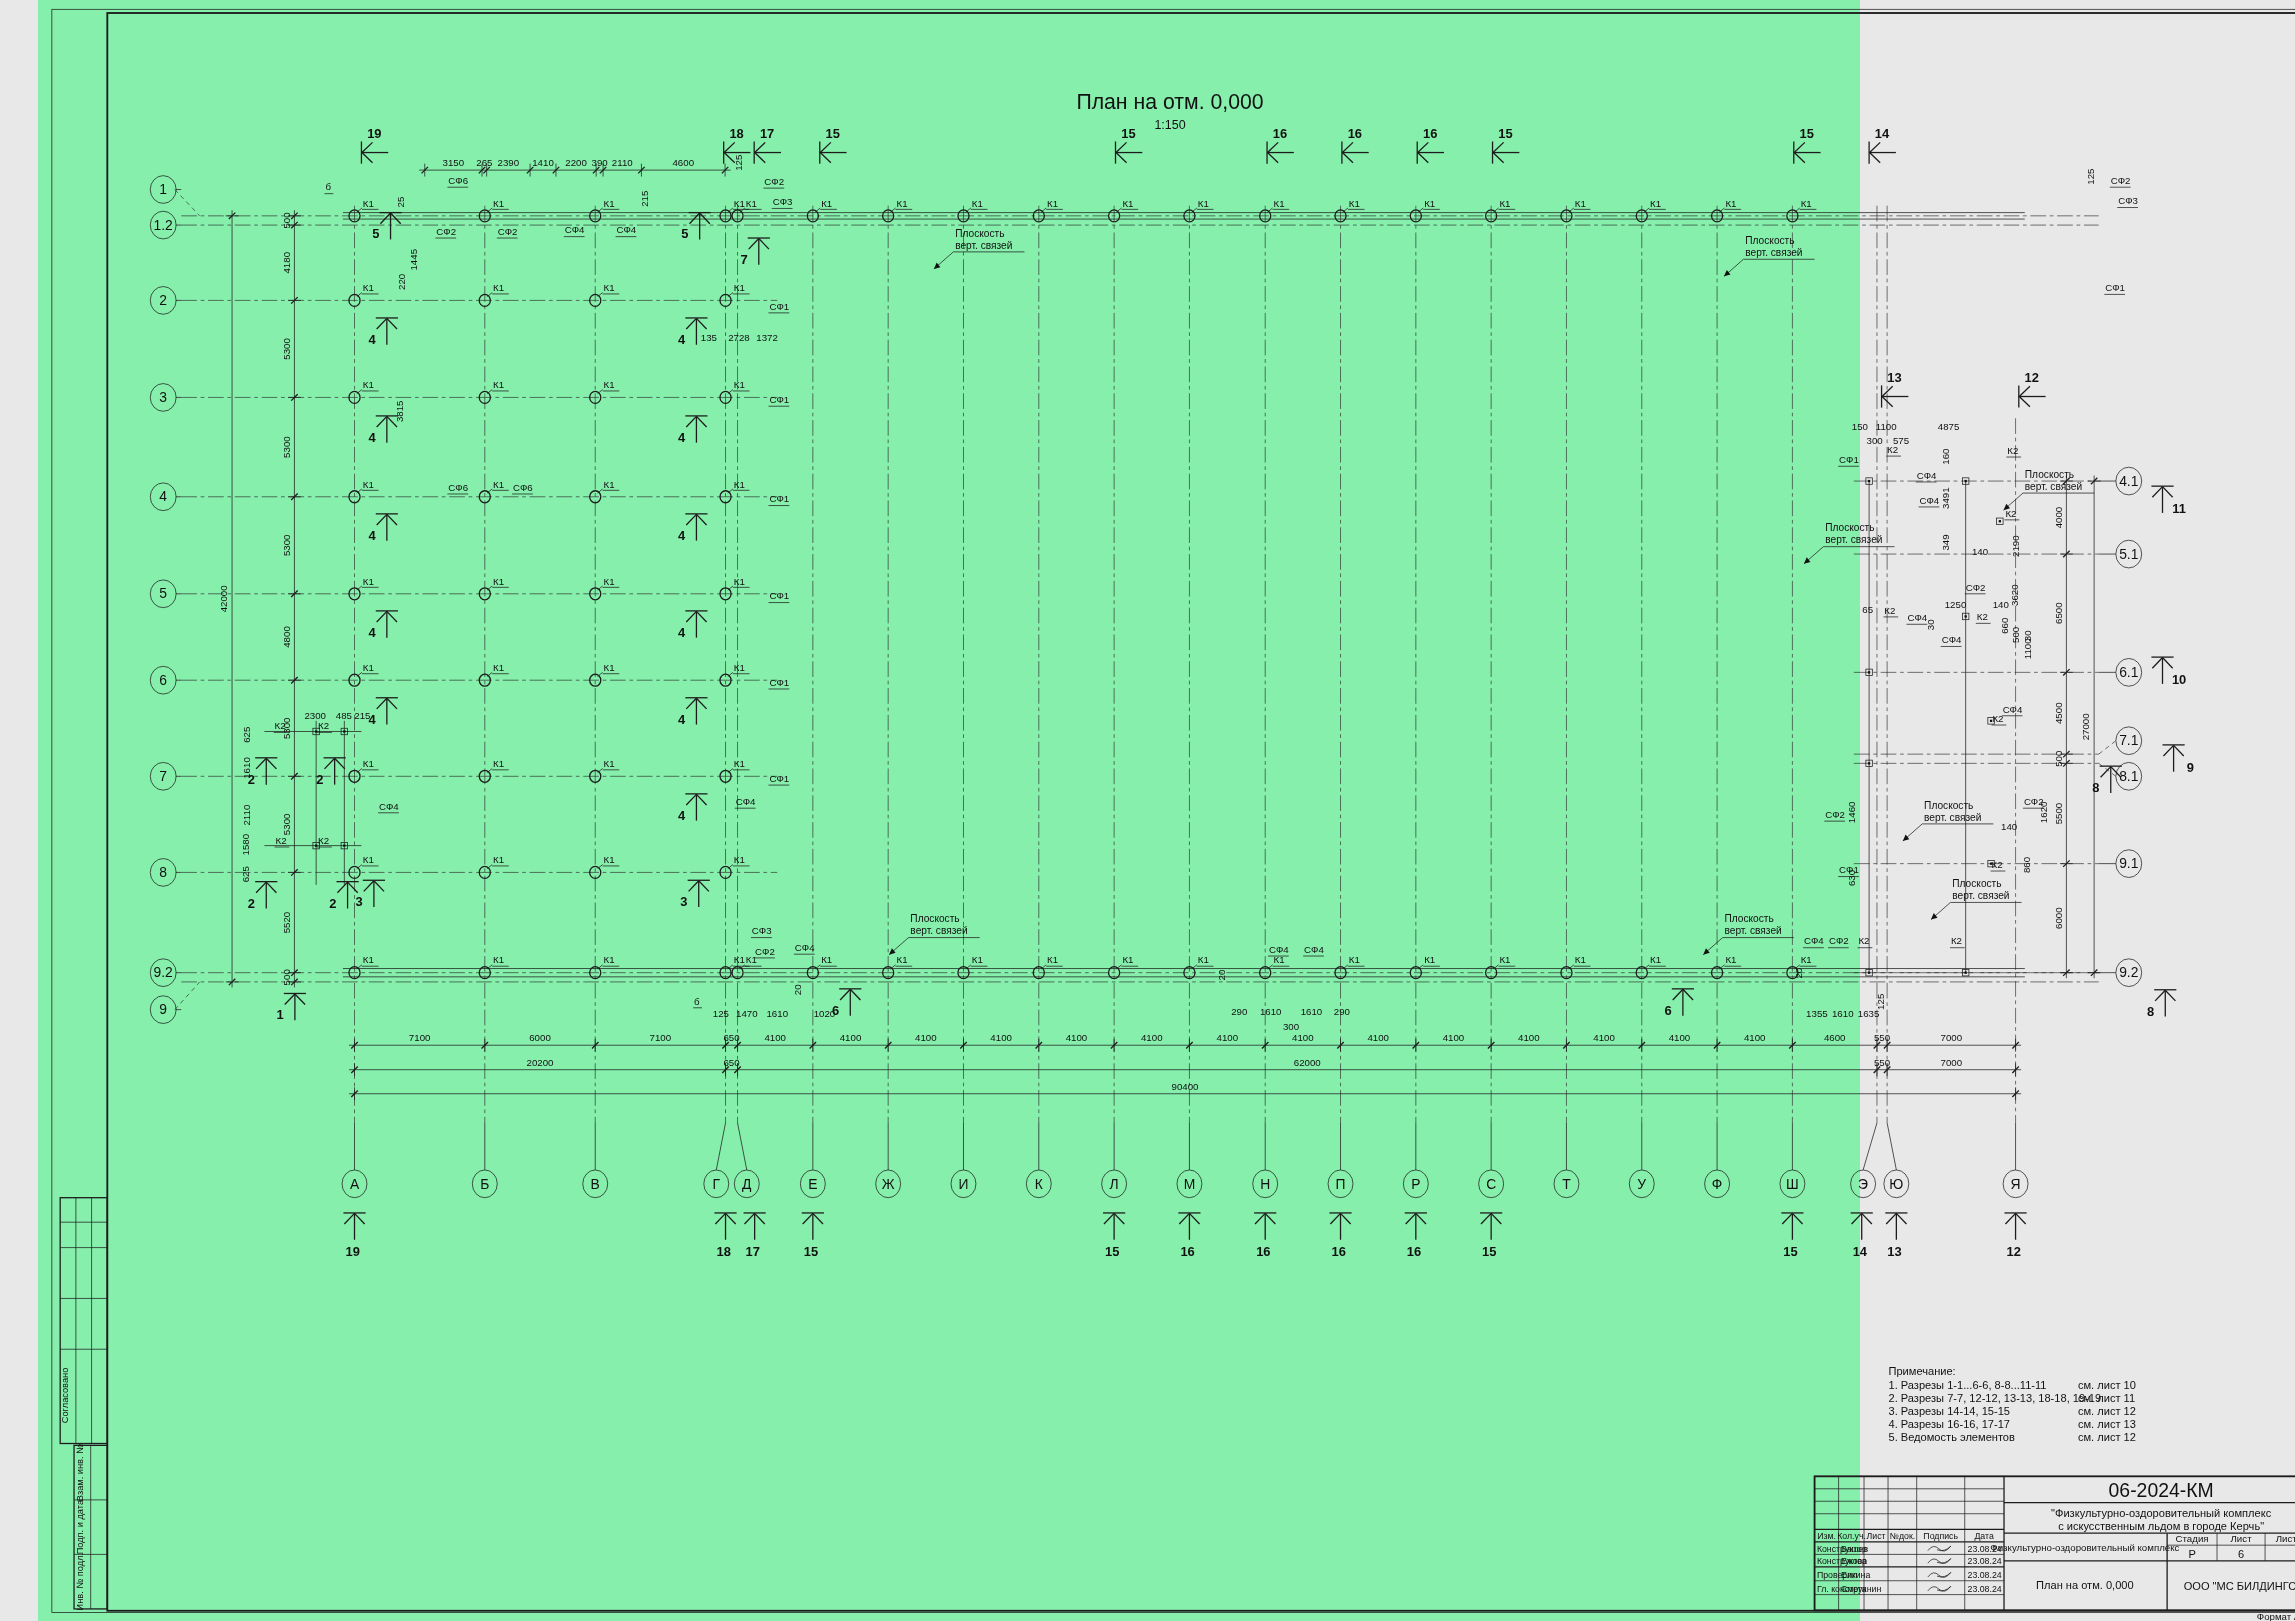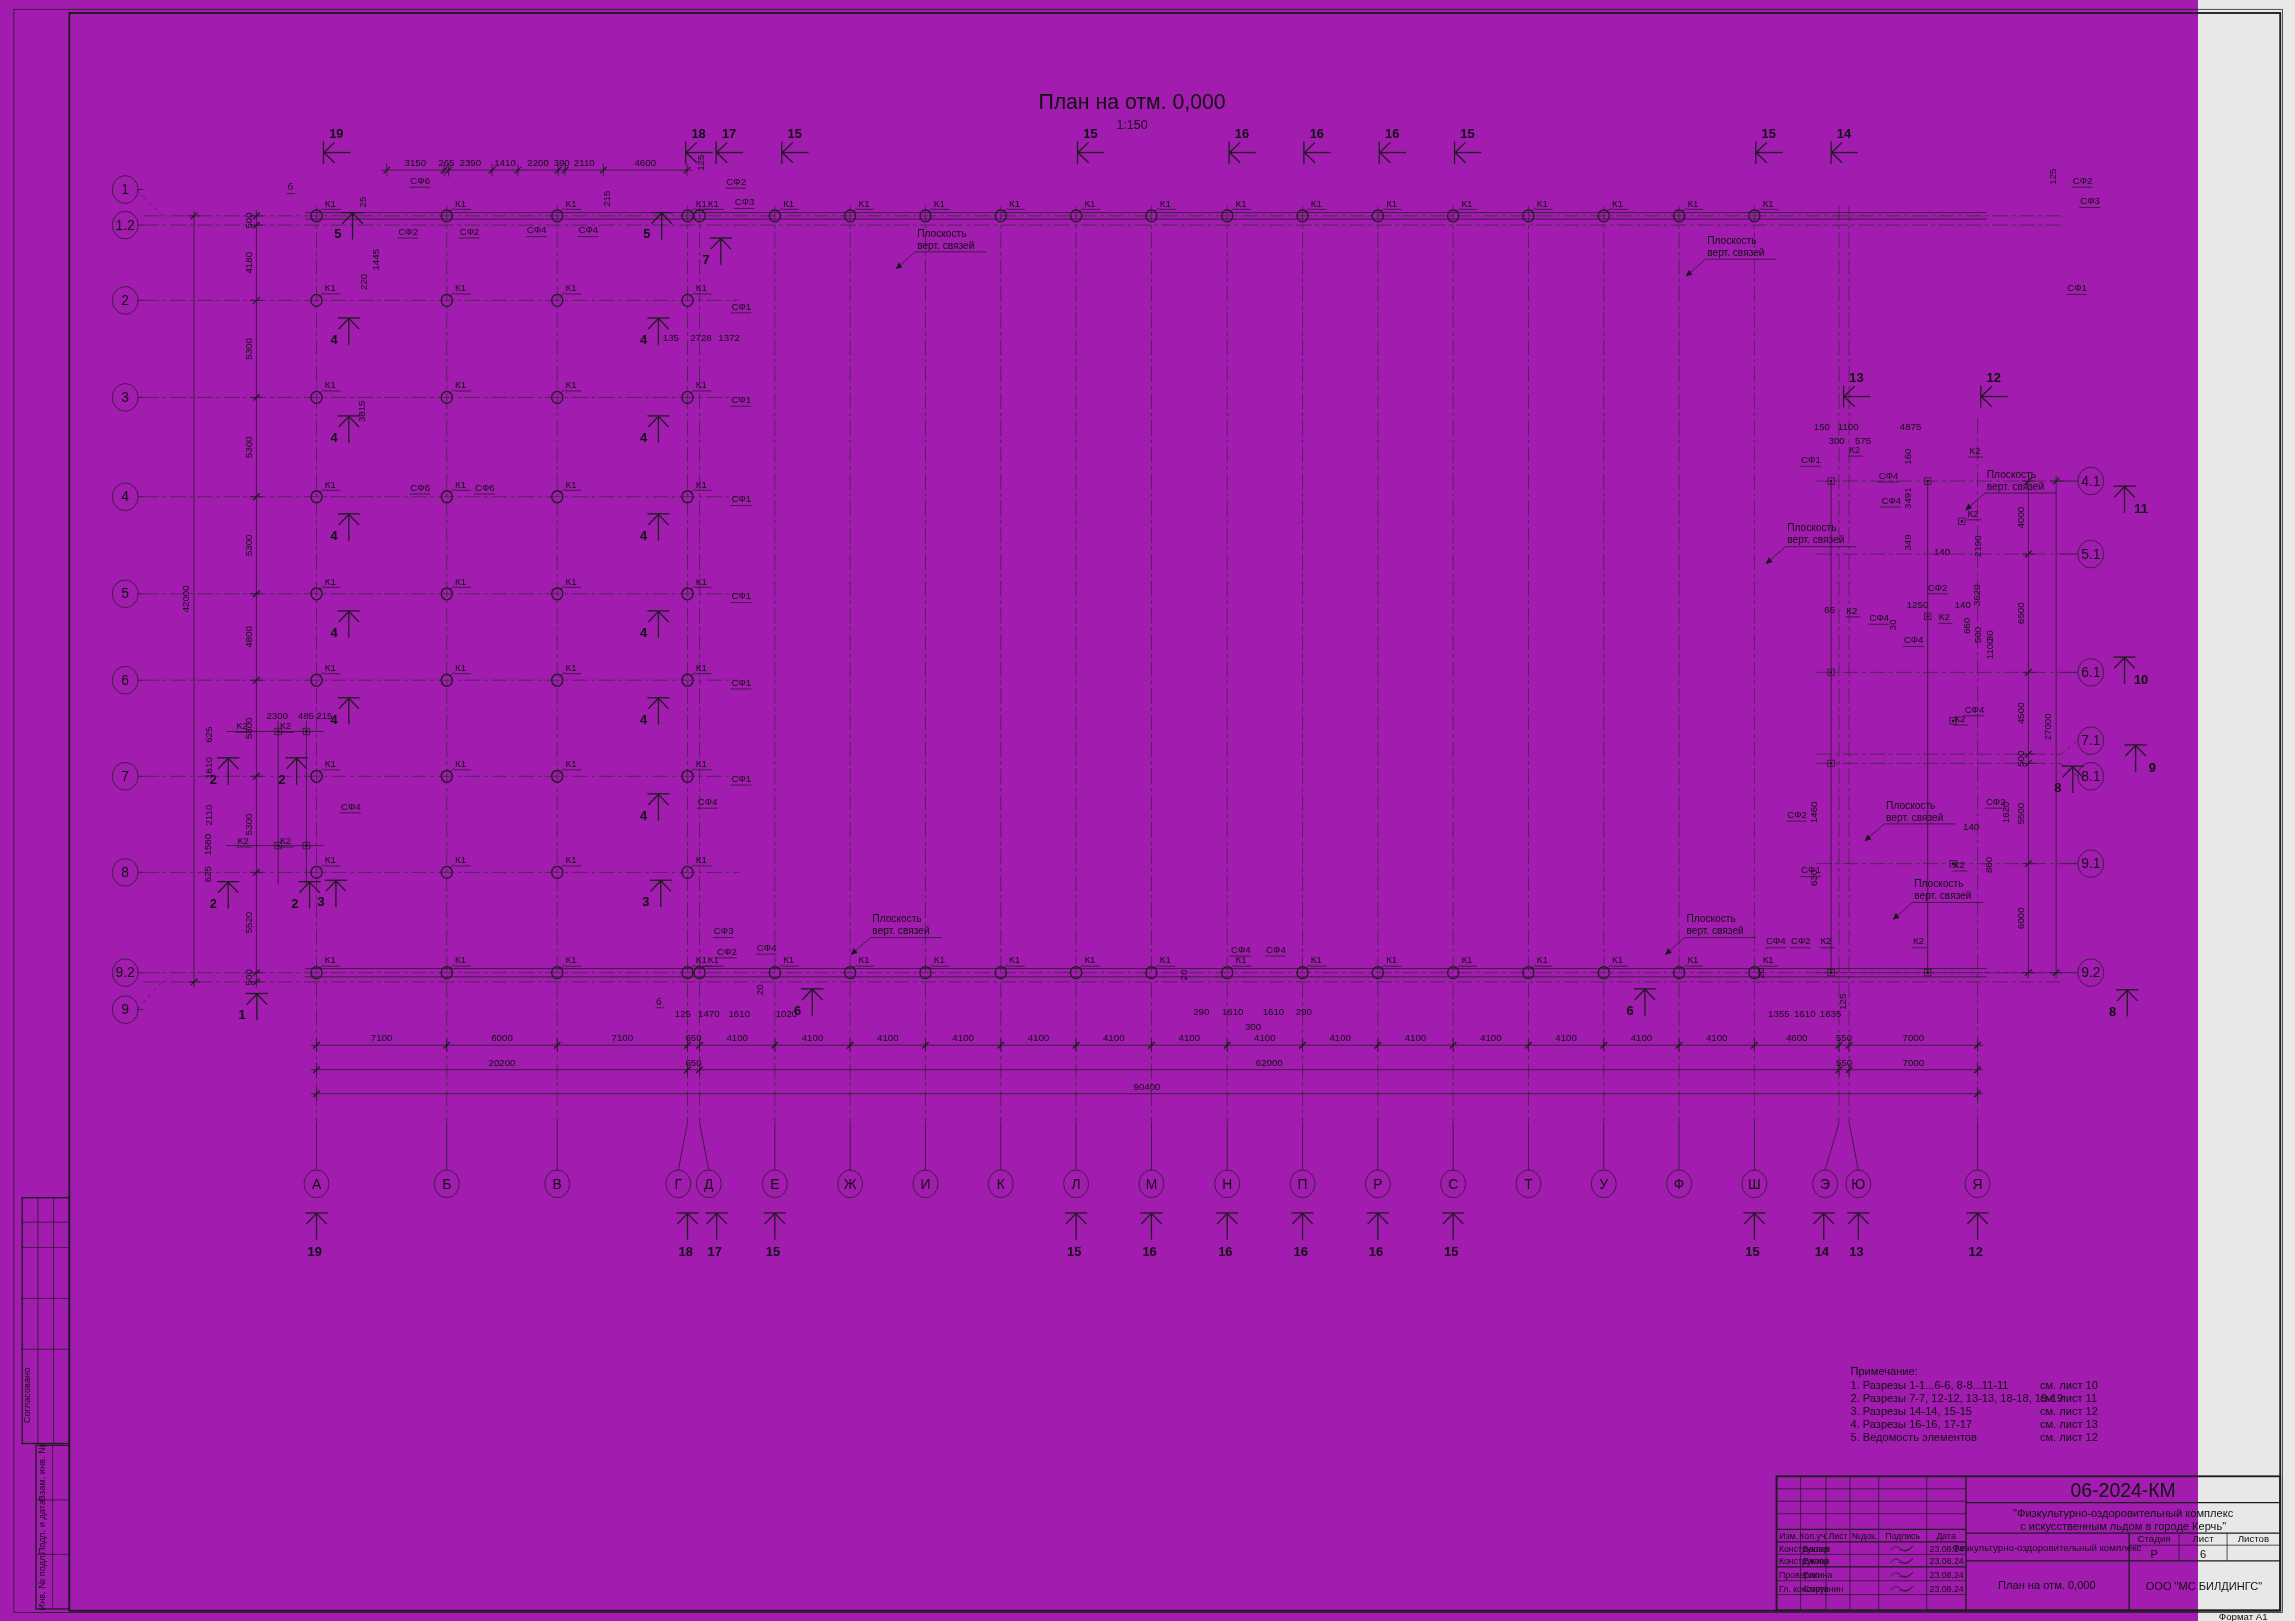--- a/index.html
+++ b/index.html
@@ -1,16 +1,16 @@
 <!DOCTYPE html>
 <html style="font-size:7.4px"><head>
 <meta charset="utf-8">
 <style>
   html,body{margin:0;padding:0;background:#e8e8e8;}
-  .page{width:2198px;height:1621px;background:#a21caf;position:relative;}
+  .page{width:1822px;height:1621px;background:#86efac;position:relative;margin-left:38px;}
   svg{display:block;font-family:"Liberation Sans", sans-serif;}
   .thin{stroke:#1c1c1c;stroke-width:1.6;fill:none;}
   .med{stroke:#1c1c1c;stroke-width:2.8;fill:none;}
   .thick{stroke:#1c1c1c;stroke-width:4;fill:none;}
   .dash{stroke:#2a2a2a;stroke-width:1.4;fill:none;stroke-dasharray:34 8 8 8;}
   .dash2{stroke:#2a2a2a;stroke-width:1.4;fill:none;stroke-dasharray:10 8;}
   text{fill:#111;}
   .dim{font-size:21px;}
   .ann{font-size:21px;}
   .axlbl{font-size:30px;}

